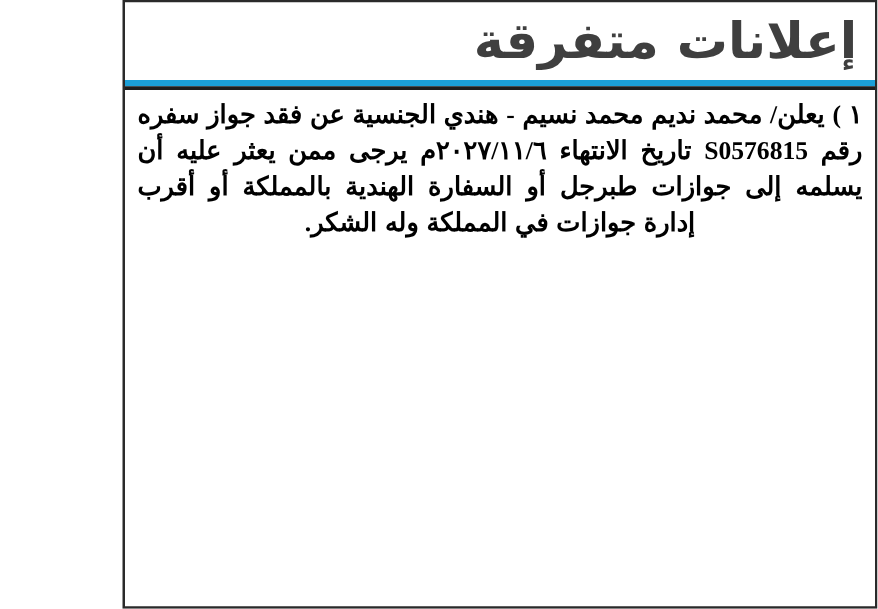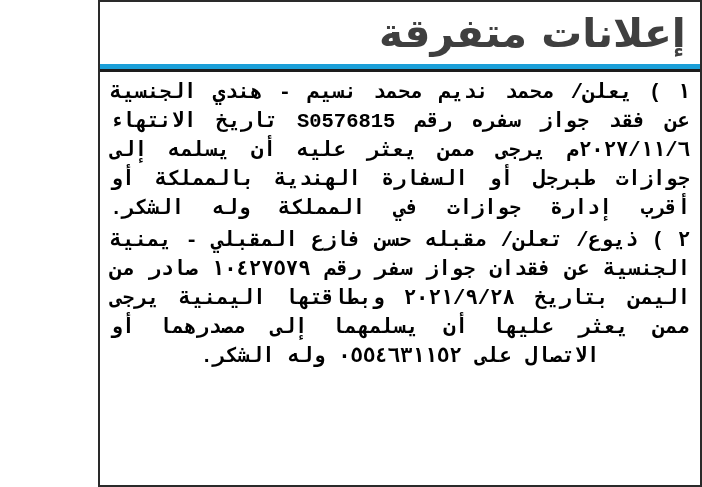--- a/index.html
+++ b/index.html
@@ -54,21 +54,21 @@
   }
   .content {
     padding: 6px 10px 4px 10px;
     box-sizing: border-box;
   }
   .ad {
     display: block;
     margin-bottom: 2px;
   }
   .ad-body {
-    font-family: Liberation Mono, monospace;
+    font-family: Liberation Serif, serif;
     font-size: 20.5px;
     font-weight: bold;
     color: #000000;
     line-height: 1.42;
     text-align: justify;
     text-align-last: justify;
     word-spacing: 1px;
   }
   .ad:last-child .ad-body {
     text-align-last: center;
@@ -85,19 +85,16 @@
 
   <div class="header-rule"></div>
   <div class="header-rule-dark"></div>
 
   <div class="content">
 
     <div class="ad">
       <div class="ad-body">١ ) يعلن/ محمد نديم محمد نسيم - هندي الجنسية عن فقد جواز سفره رقم S0576815 تاريخ الانتهاء ٢٠٢٧/١١/٦م يرجى ممن يعثر عليه أن يسلمه إلى جوازات طبرجل أو السفارة الهندية بالمملكة أو أقرب إدارة جوازات في المملكة وله الشكر.</div>
     </div>
 
-    <div class="ad">
-      <div class="ad-body">٢ ) ذيوع/ تعلن/ مقبله حسن فازع المقبلي - يمنية الجنسية عن فقدان جواز سفر رقم ١٠٤٢٧٥٧٩ صادر من اليمن بتاريخ ٢٠٢١/٩/٢٨ وبطاقتها اليمنية يرجى ممن يعثر عليها أن يسلمهما إلى مصدرهما أو الاتصال على ٠٥٥٤٦٣١١٥٢ وله الشكر.</div>
-    </div>
 
   </div>
 
 </div>
 
 </body></html>

